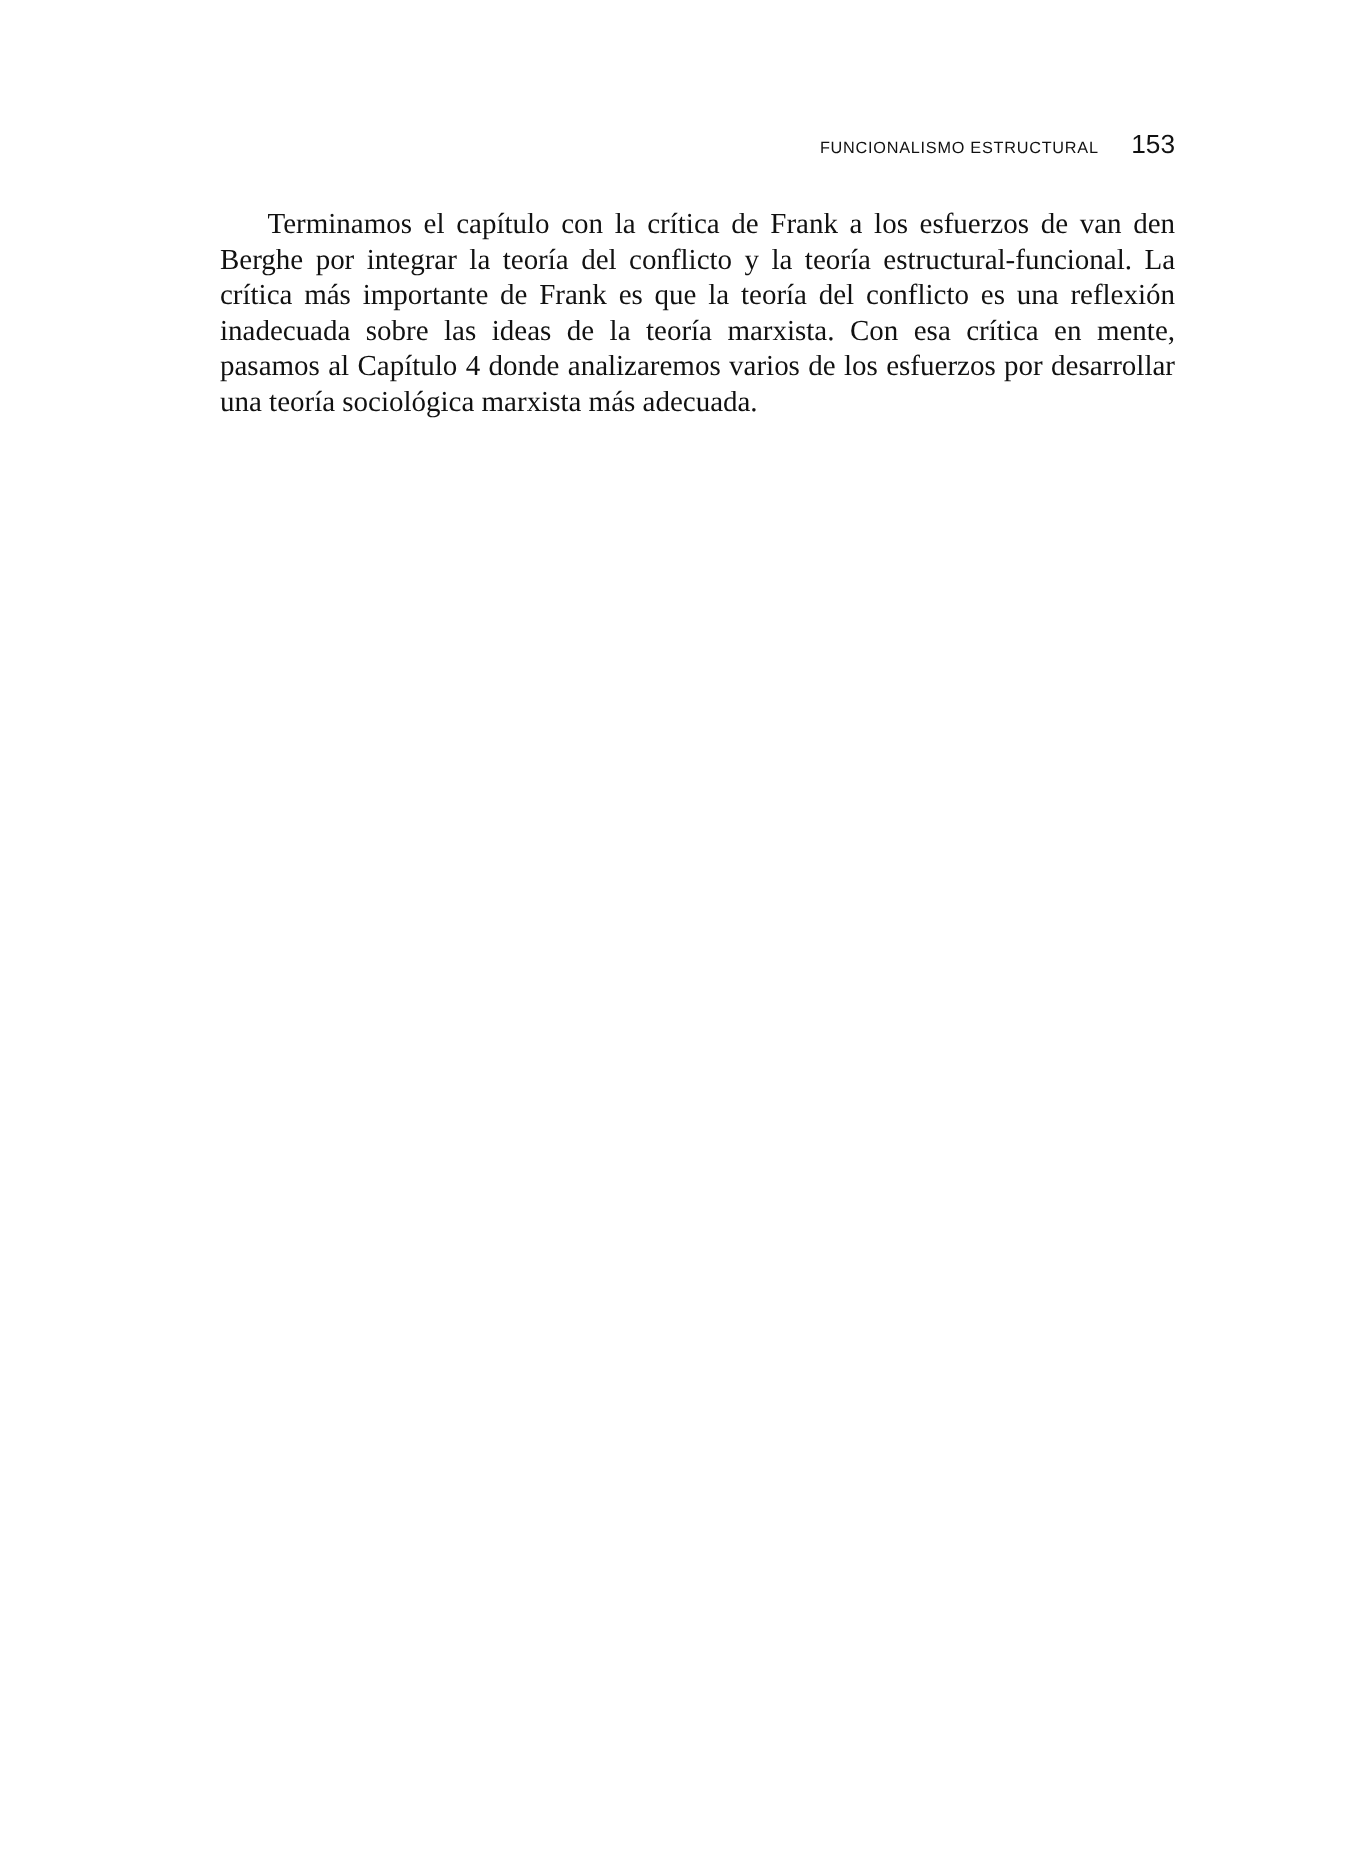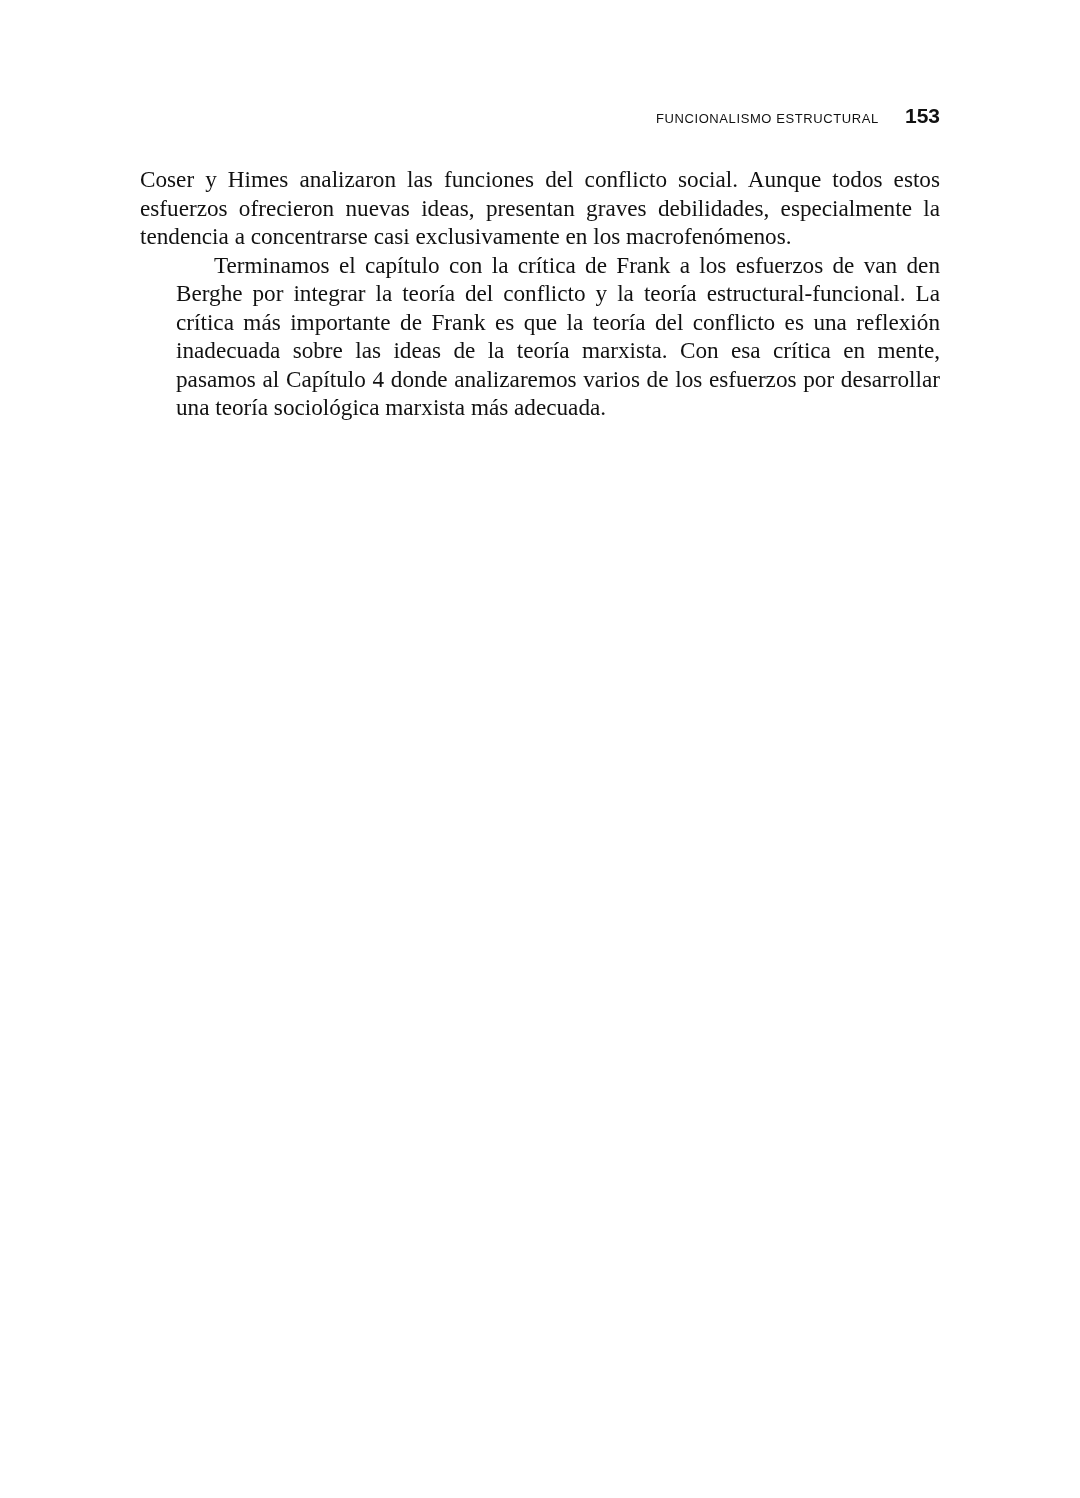--- a/index.html
+++ b/index.html
@@ -24,21 +24,21 @@
     }
     .running-title {
       font-family: "Liberation Sans", sans-serif;
       font-size: 13px;
       letter-spacing: 0.6px;
       vertical-align: baseline;
     }
     .page-number {
       font-family: "Liberation Sans", sans-serif;
       font-size: 21px;
-      font-weight: bold;
+      font-weight: normal;
       margin-left: 26px;
       vertical-align: baseline;
       margin-top: 35px;
     }
     .body-text {
       position: absolute;
       top: 165px;
       left: 140px;
       width: 800px;
       font-family: "Liberation Serif", serif;
@@ -56,15 +56,14 @@
     }
   </style>
 </head>
 <body>
 
 <div class="running-head">
   <span class="running-title">FUNCIONALISMO ESTRUCTURAL</span><span class="page-number">153</span>
 </div>
 
 <div class="body-text">
-  <p>Coser y Himes analizaron las funciones del conflicto social. Aunque todos estos esfuerzos ofrecieron nuevas ideas, presentan graves debilidades, especialmente la tendencia a concentrarse casi exclusivamente en los macrofenómenos.</p>
   <p class="indent">Terminamos el capítulo con la crítica de Frank a los esfuerzos de van den Berghe por integrar la teoría del conflicto y la teoría estructural-funcional. La crítica más importante de Frank es que la teoría del conflicto es una reflexión inadecuada sobre las ideas de la teoría marxista. Con esa crítica en mente, pasamos al Capítulo 4 donde analizaremos varios de los esfuerzos por desarrollar una teoría sociológica marxista más adecuada.</p>
 </div>
 
 </body></html>

